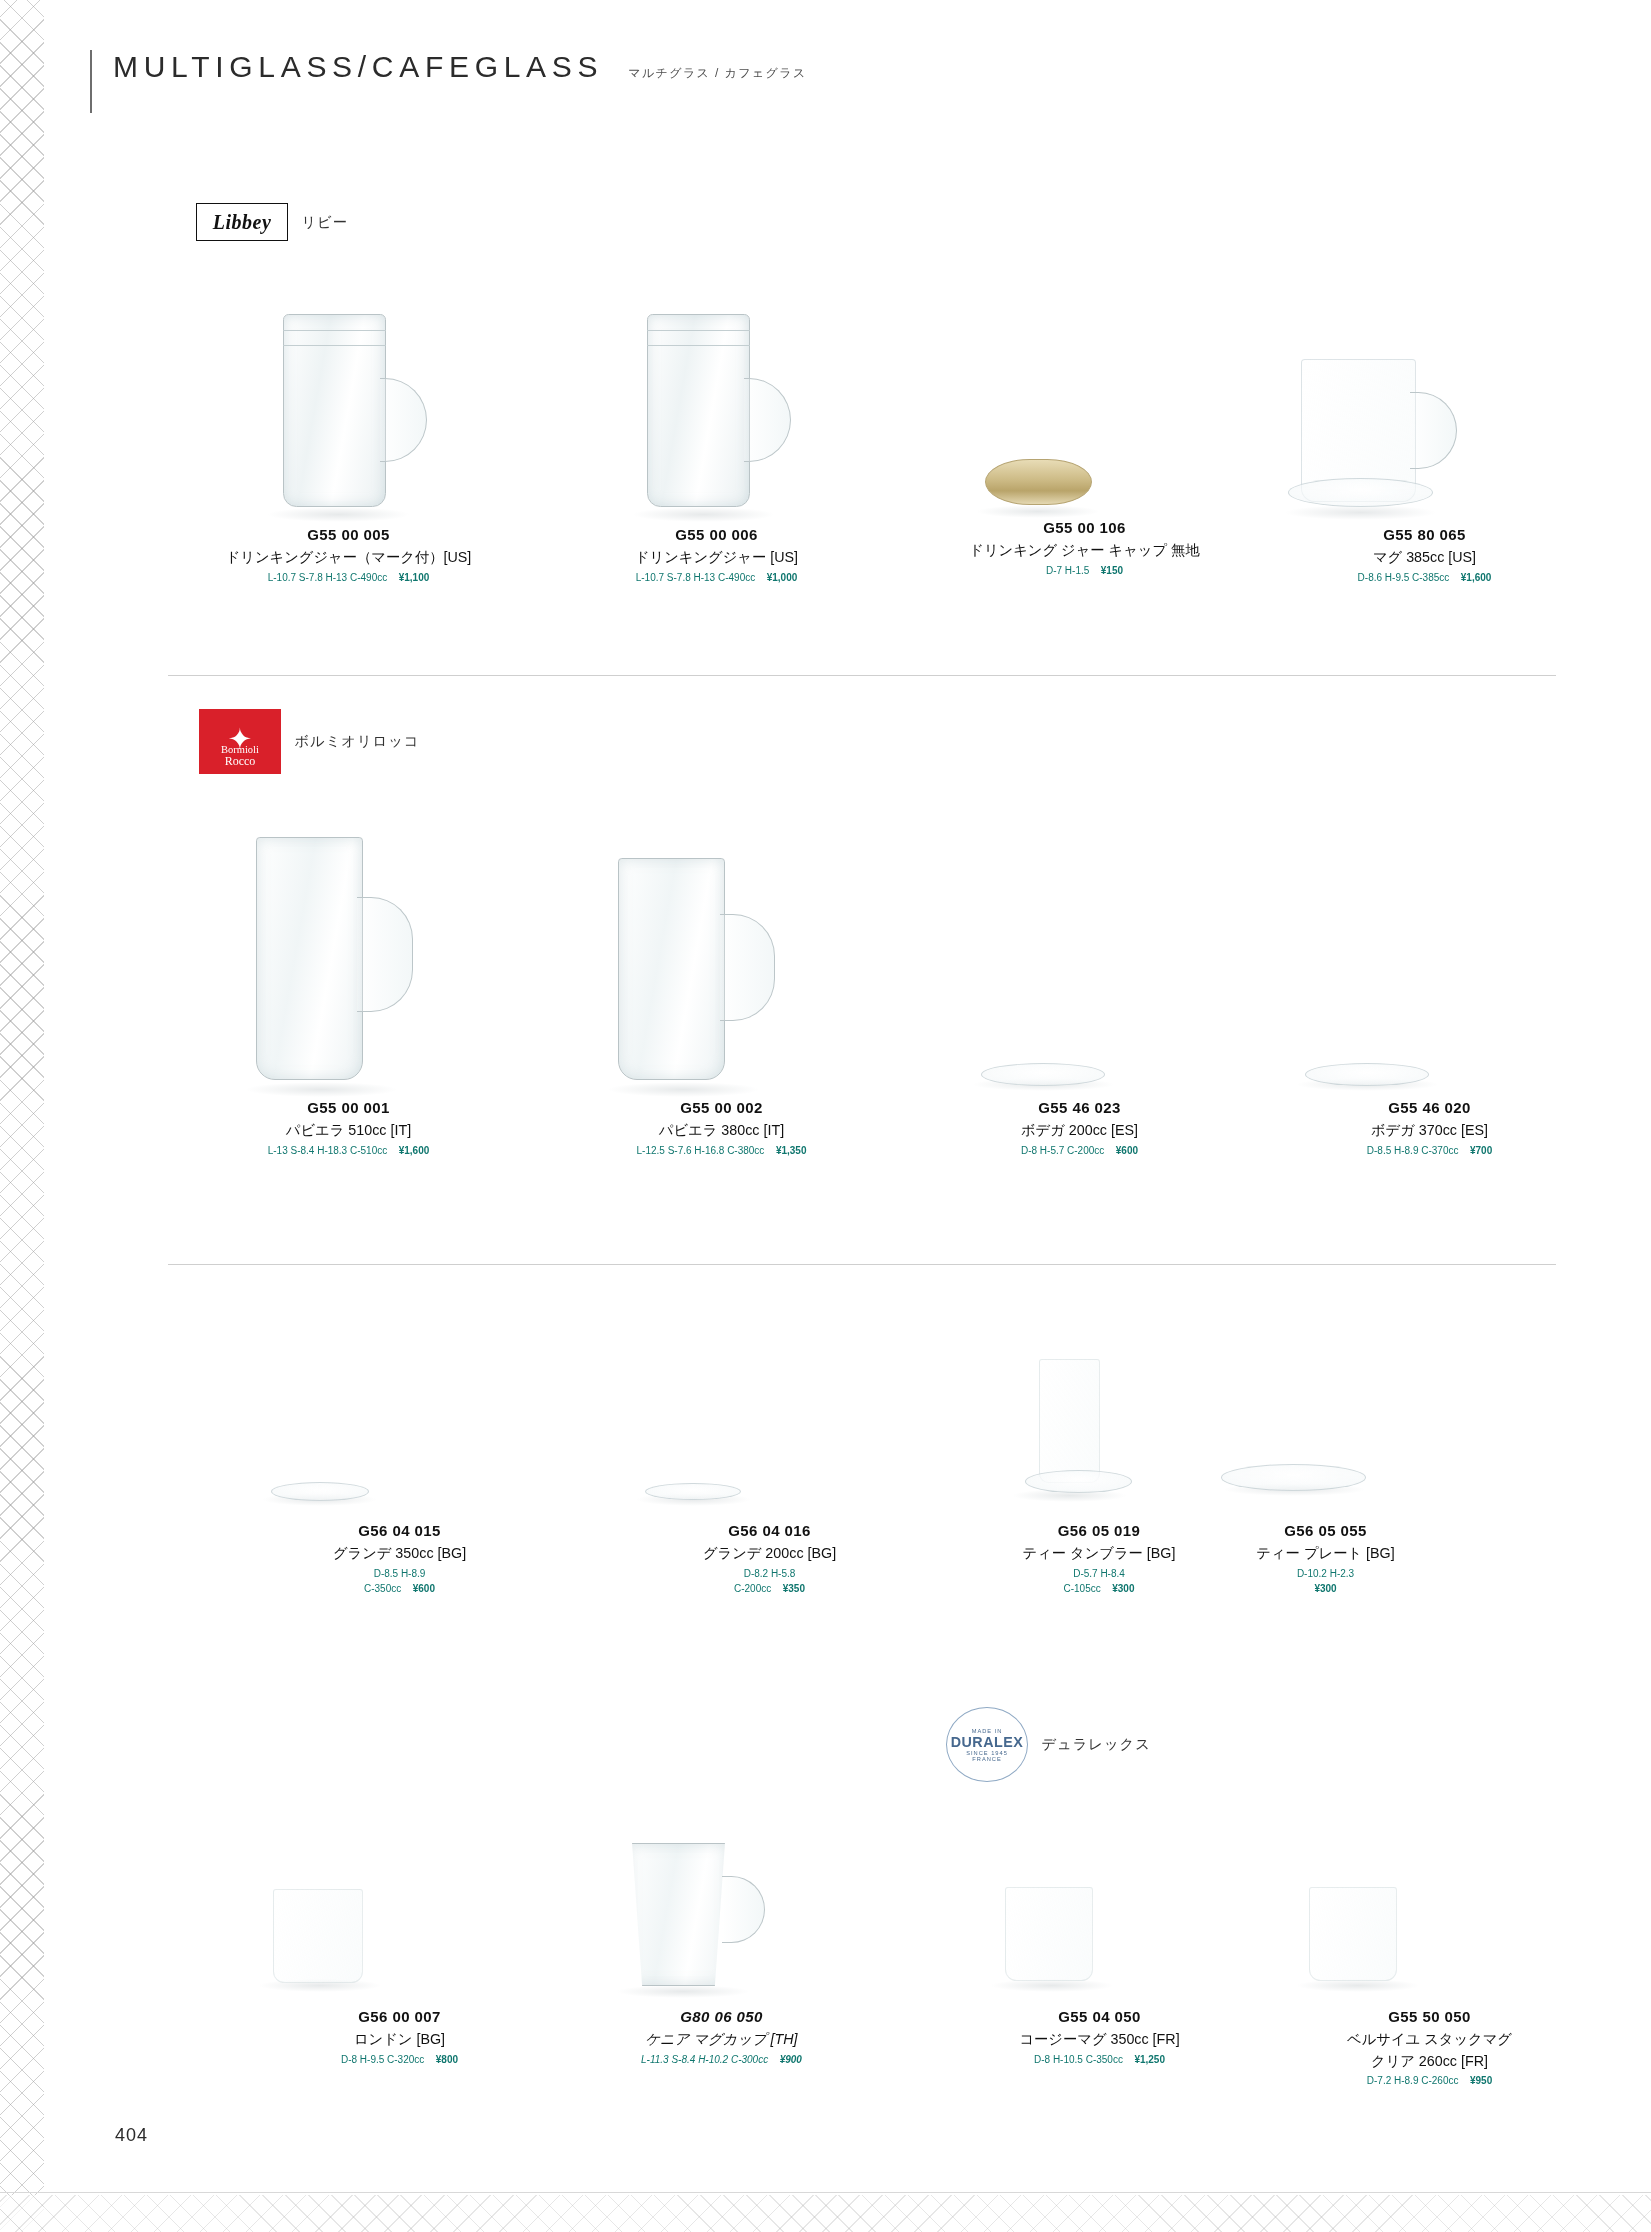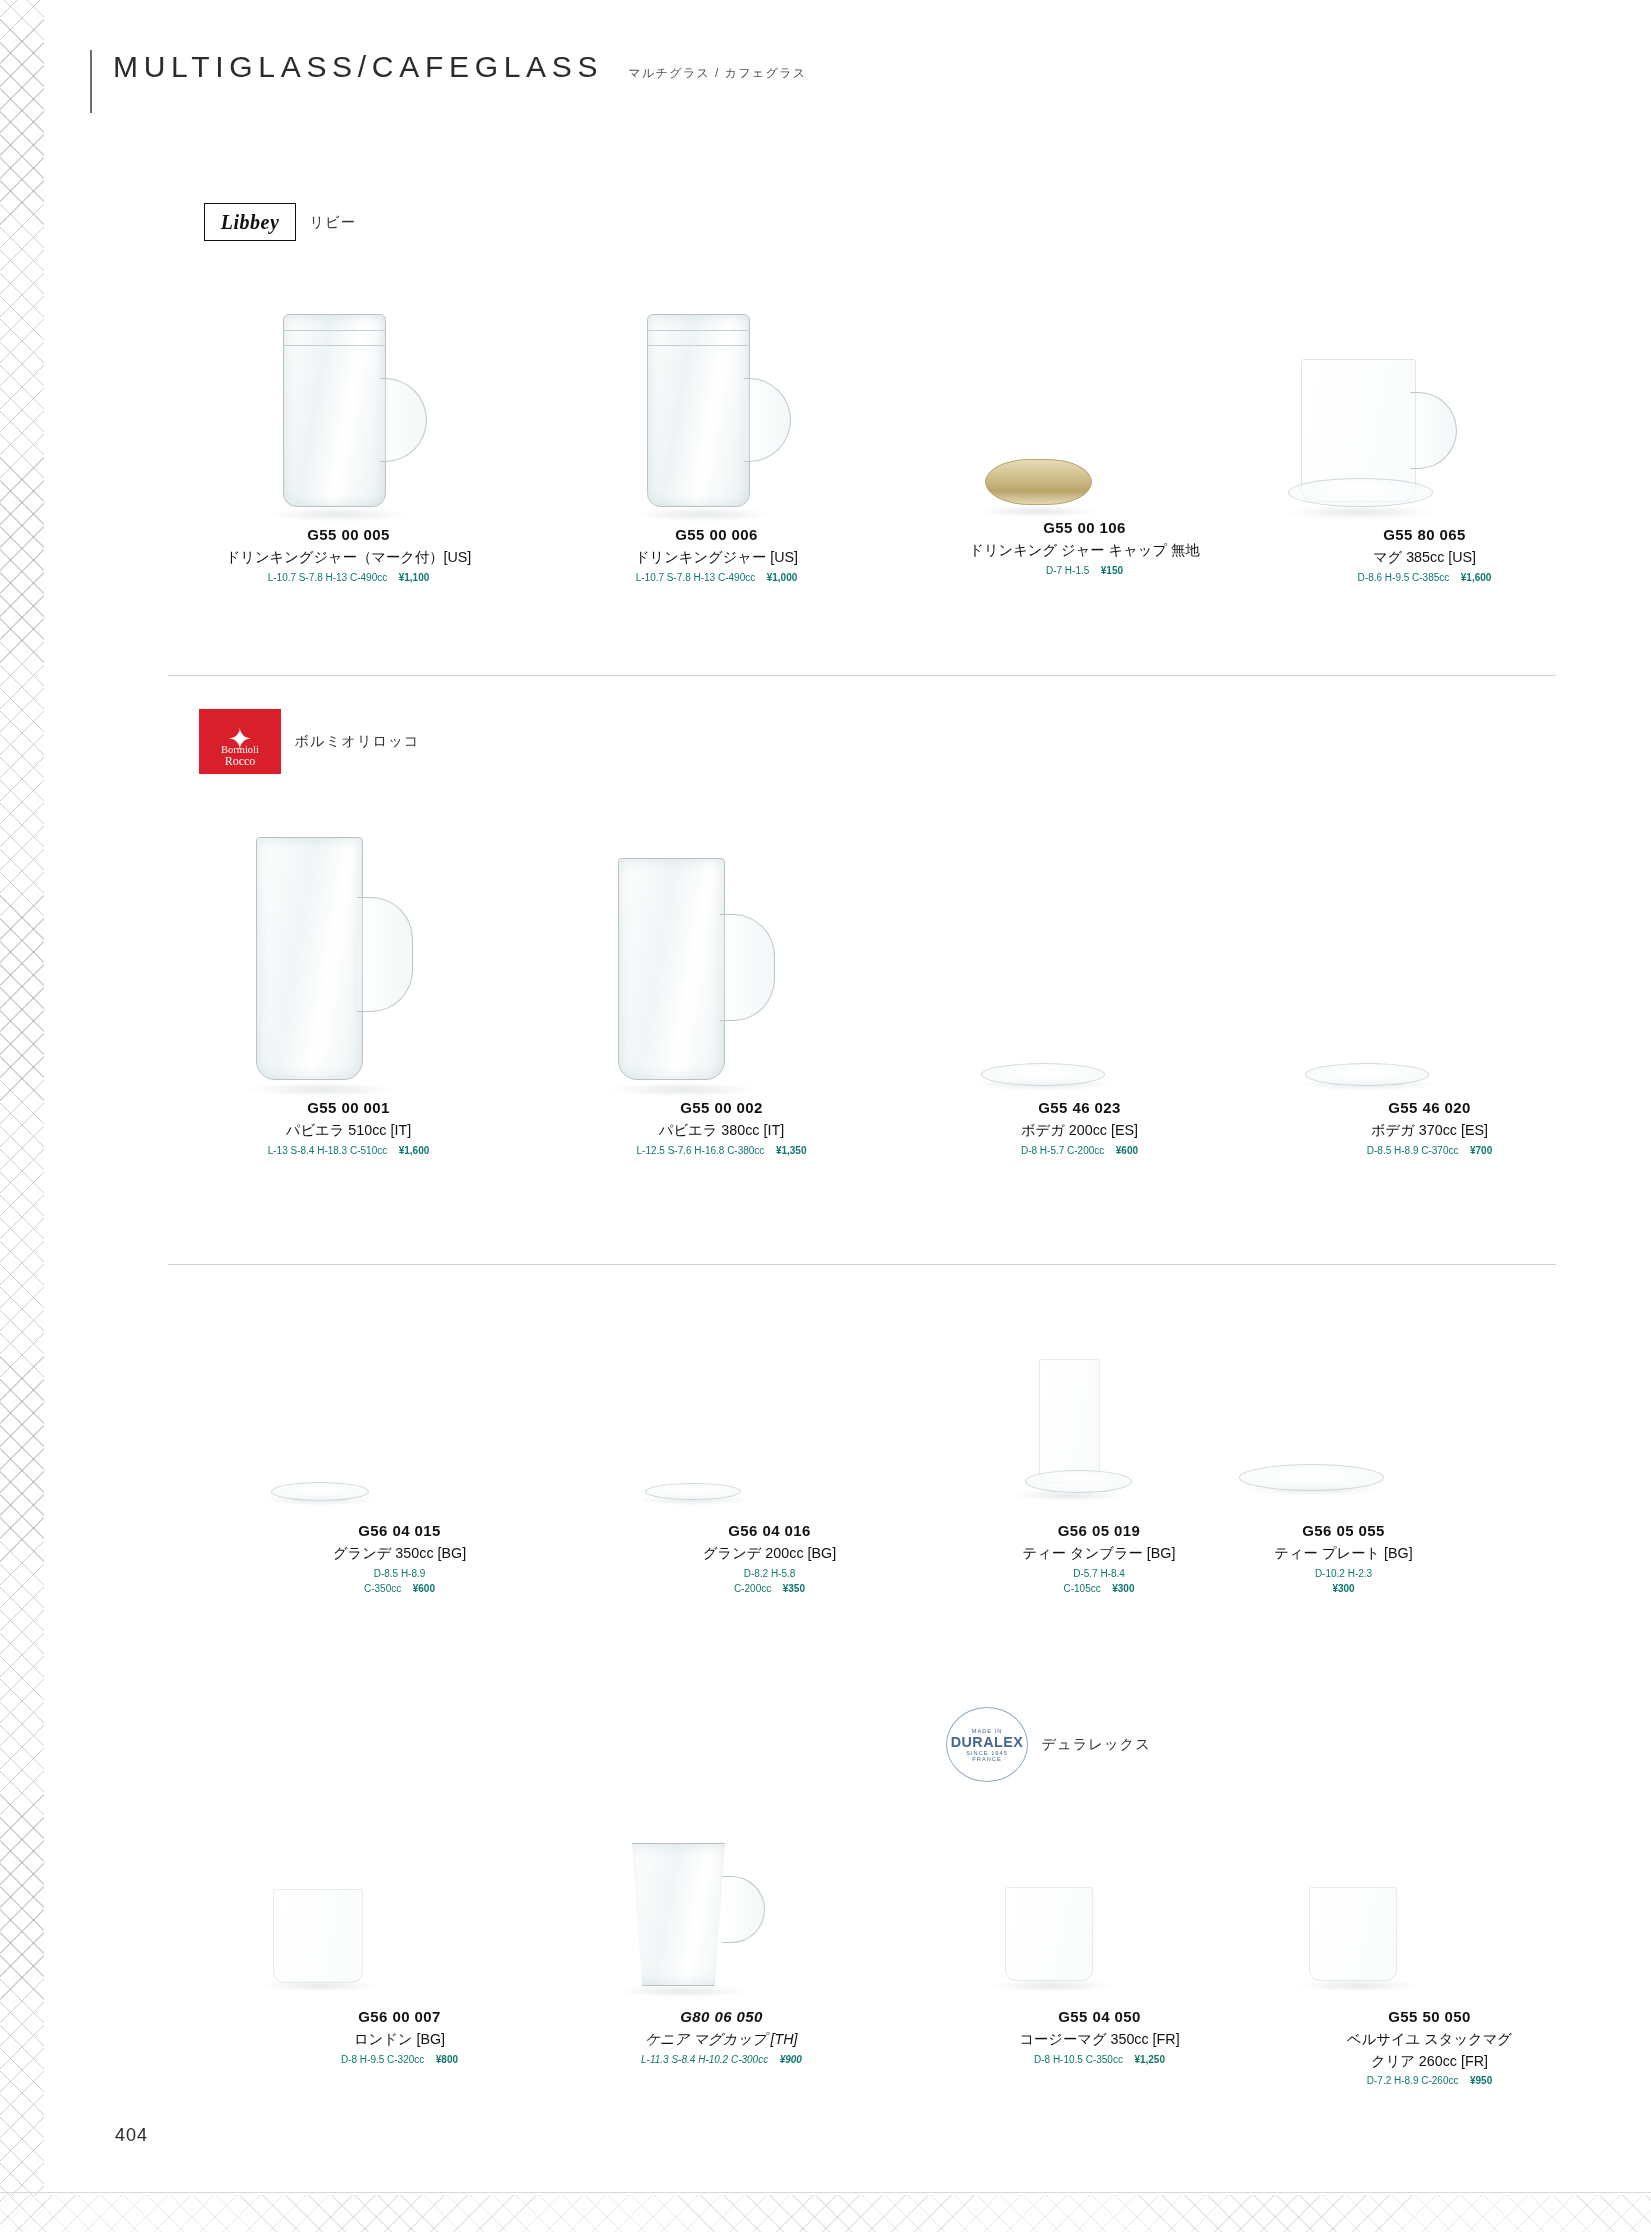--- a/index.html
+++ b/index.html
@@ -264,21 +264,21 @@
 <div class="edge-lattice"></div>
 <div class="edge-lattice-bottom"></div>
 <div class="bottom-rule"></div>
 
 <div class="header-bar"></div>
 <div class="page-header">
   <div class="header-title">MULTIGLASS/CAFEGLASS</div>
   <div class="header-subtitle">マルチグラス / カフェグラス</div>
 </div>
 
-<div class="brand-row" style="left:204px; top:203px;">
+<div class="brand-row" style="left:196px; top:203px;">
   <div class="libbey-logo">
     <span>Libbey</span>
   </div>
   <div class="brand-label">リビー</div>
 </div>
 
 <div class="product" style="left:191px; top:287px; width:315px; height:287px;">
   <div class="product-art" style="height:239px;">
     <div class="shadow-ell" style="left:76px; top:220px; width:143px; height:15.3px;"></div>
     <div class="jar" style="left:92px; top:27px; width:101px; height:191px;"></div>
@@ -434,21 +434,21 @@
   <div class="code">G56 05 019</div>
   <div class="pname">ティー タンブラー [BG]</div>
   <div class="specs">
     <span>D-5.7 H-8.4</span>
   </div>
   <div class="specs">
     <span>C-105cc</span><span class="price">¥300</span>
   </div>
 </div>
 
-<div class="product" style="left:1206px; top:1319px; width:239px; height:306px;margin-left:18px;">
+<div class="product" style="left:1206px; top:1319px; width:239px; height:306px;">
   <div class="product-art" style="height:203px;">
     <div class="shadow-ell" style="left:17px; top:164px; width:143px; height:13.4px;"></div>
     <div class="faint-plate" style="left:15.3px; top:145px; width:143px; height:25px;"></div>
   </div>
   <div class="code">G56 05 055</div>
   <div class="pname">ティー プレート [BG]</div>
   <div class="specs">
     <span>D-10.2 H-2.3</span>
   </div>
   <div class="specs">

